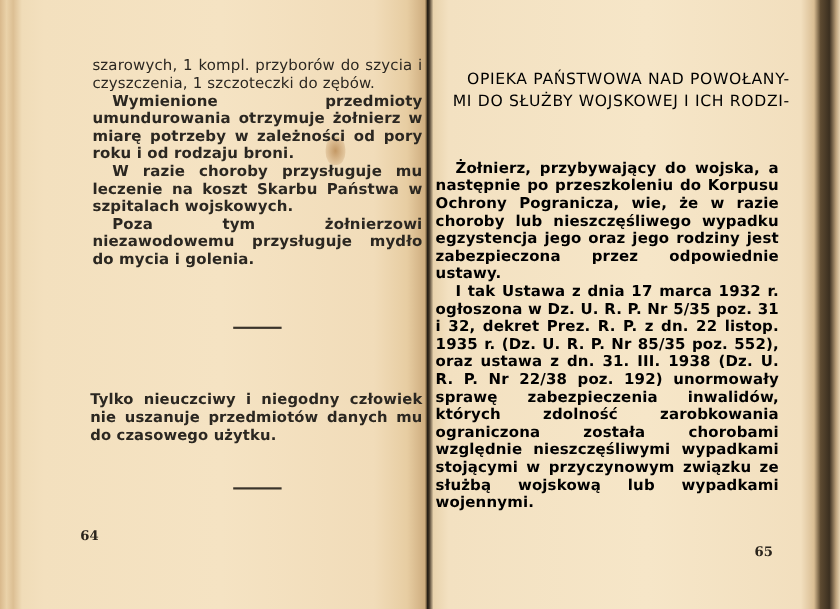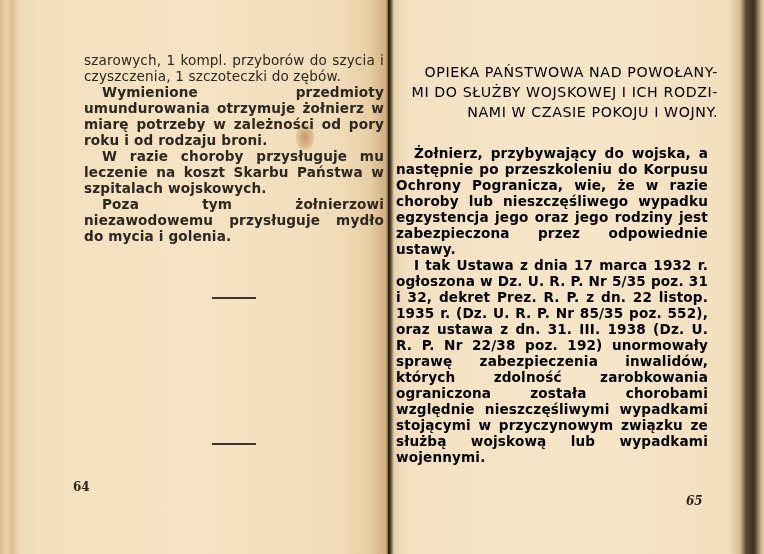--- a/index.html
+++ b/index.html
@@ -33,21 +33,21 @@
   .text-block { position: absolute; font-size: 13.6px; line-height: 16px; letter-spacing: .15px; }
   .text-block p { margin: 0; text-align: justify; text-align-last: left; }
   .indent { text-indent: 18px; font-weight: bold; }
   .left-body { left: 84px; top: 52px; width: 300px; }
   .left-quote { left: 82px; top: 356px; width: 302px; font-weight: bold; font-size: 13.4px; line-height: 16.5px; }
   .rule { position: absolute; height: 2px; background: #3a342b; width: 44px; }
   .rule1 { left: 212px; top: 297px; }
   .rule2 { left: 212px; top: 443px; }
   .page-num { position: absolute; font-family: "DejaVu Serif", serif; font-weight: bold; font-size: 12px; color: #2a241c; }
   .pn-left { left: 73px; top: 480px; }
-  .pn-right { left: 686px; top: 494px; font-style: italic; }
+  .pn-right { left: 686px; top: 494px; }
   .heading {
     position: absolute; left: 400px; top: 62px; width: 318px;
     font-weight: normal; font-size: 14.2px; line-height: 20px; letter-spacing: .6px; text-align: right;
   }
   .heading .line { display: block; }
   .right-body { left: 396px; top: 145px; width: 312px; }
 </style>
 </head>
 <body>
 
@@ -58,33 +58,35 @@
 
     <div class="text-block left-body">
       <p>szarowych, 1 kompl. przyborów do szycia i czyszczenia, 1 szczoteczki do zębów.</p>
       <p class="indent">Wymienione przedmioty umundurowania otrzymuje żołnierz w miarę potrzeby w zależności od pory roku i od rodzaju broni.</p>
       <p class="indent">W razie choroby przysługuje mu leczenie na koszt Skarbu Państwa w szpitalach wojskowych.</p>
       <p class="indent">Poza tym żołnierzowi niezawodowemu przysługuje mydło do mycia i golenia.</p>
     </div>
 
     <div class="rule rule1"></div>
 
+    <div class="text-block left-quote">
+      <p>Tylko nieuczciwy i niegodny człowiek nie uszanuje przedmiotów danych mu do czasowego użytku.</p>
+    </div>
 
     <div class="rule rule2"></div>
 
     <div class="page-num pn-left">64</div>
   </div>
 
   <div class="page page-right">
   </div>
 
   <div class="heading">
     <span class="line">OPIEKA PAŃSTWOWA NAD POWOŁANY-</span>
     <span class="line">MI DO SŁUŻBY WOJSKOWEJ I ICH RODZI-</span>
-    <span class="line">NAMI W CZASIE POKOJU I WOJNY.</span>
   </div>
 
   <div class="text-block right-body">
     <p class="indent">Żołnierz, przybywający do wojska, a następnie po przeszkoleniu do Korpusu Ochrony Pogranicza, wie, że w razie choroby lub nieszczęśliwego wypadku egzystencja jego oraz jego rodziny jest zabezpieczona przez odpowiednie ustawy.</p>
     <p class="indent">I tak Ustawa z dnia 17 marca 1932 r. ogłoszona w Dz. U. R. P. Nr 5/35 poz. 31 i 32, dekret Prez. R. P. z dn. 22 listop. 1935 r. (Dz. U. R. P. Nr 85/35 poz. 552), oraz ustawa z dn. 31. III. 1938 (Dz. U. R. P. Nr 22/38 poz. 192) unormowały sprawę zabezpieczenia inwalidów, których zdolność zarobkowania ograniczona została chorobami względnie nieszczęśliwymi wypadkami stojącymi w przyczynowym związku ze służbą wojskową lub wypadkami wojennymi.</p>
   </div>
 
   <div class="page-num pn-right">65</div>
 </div>
 

